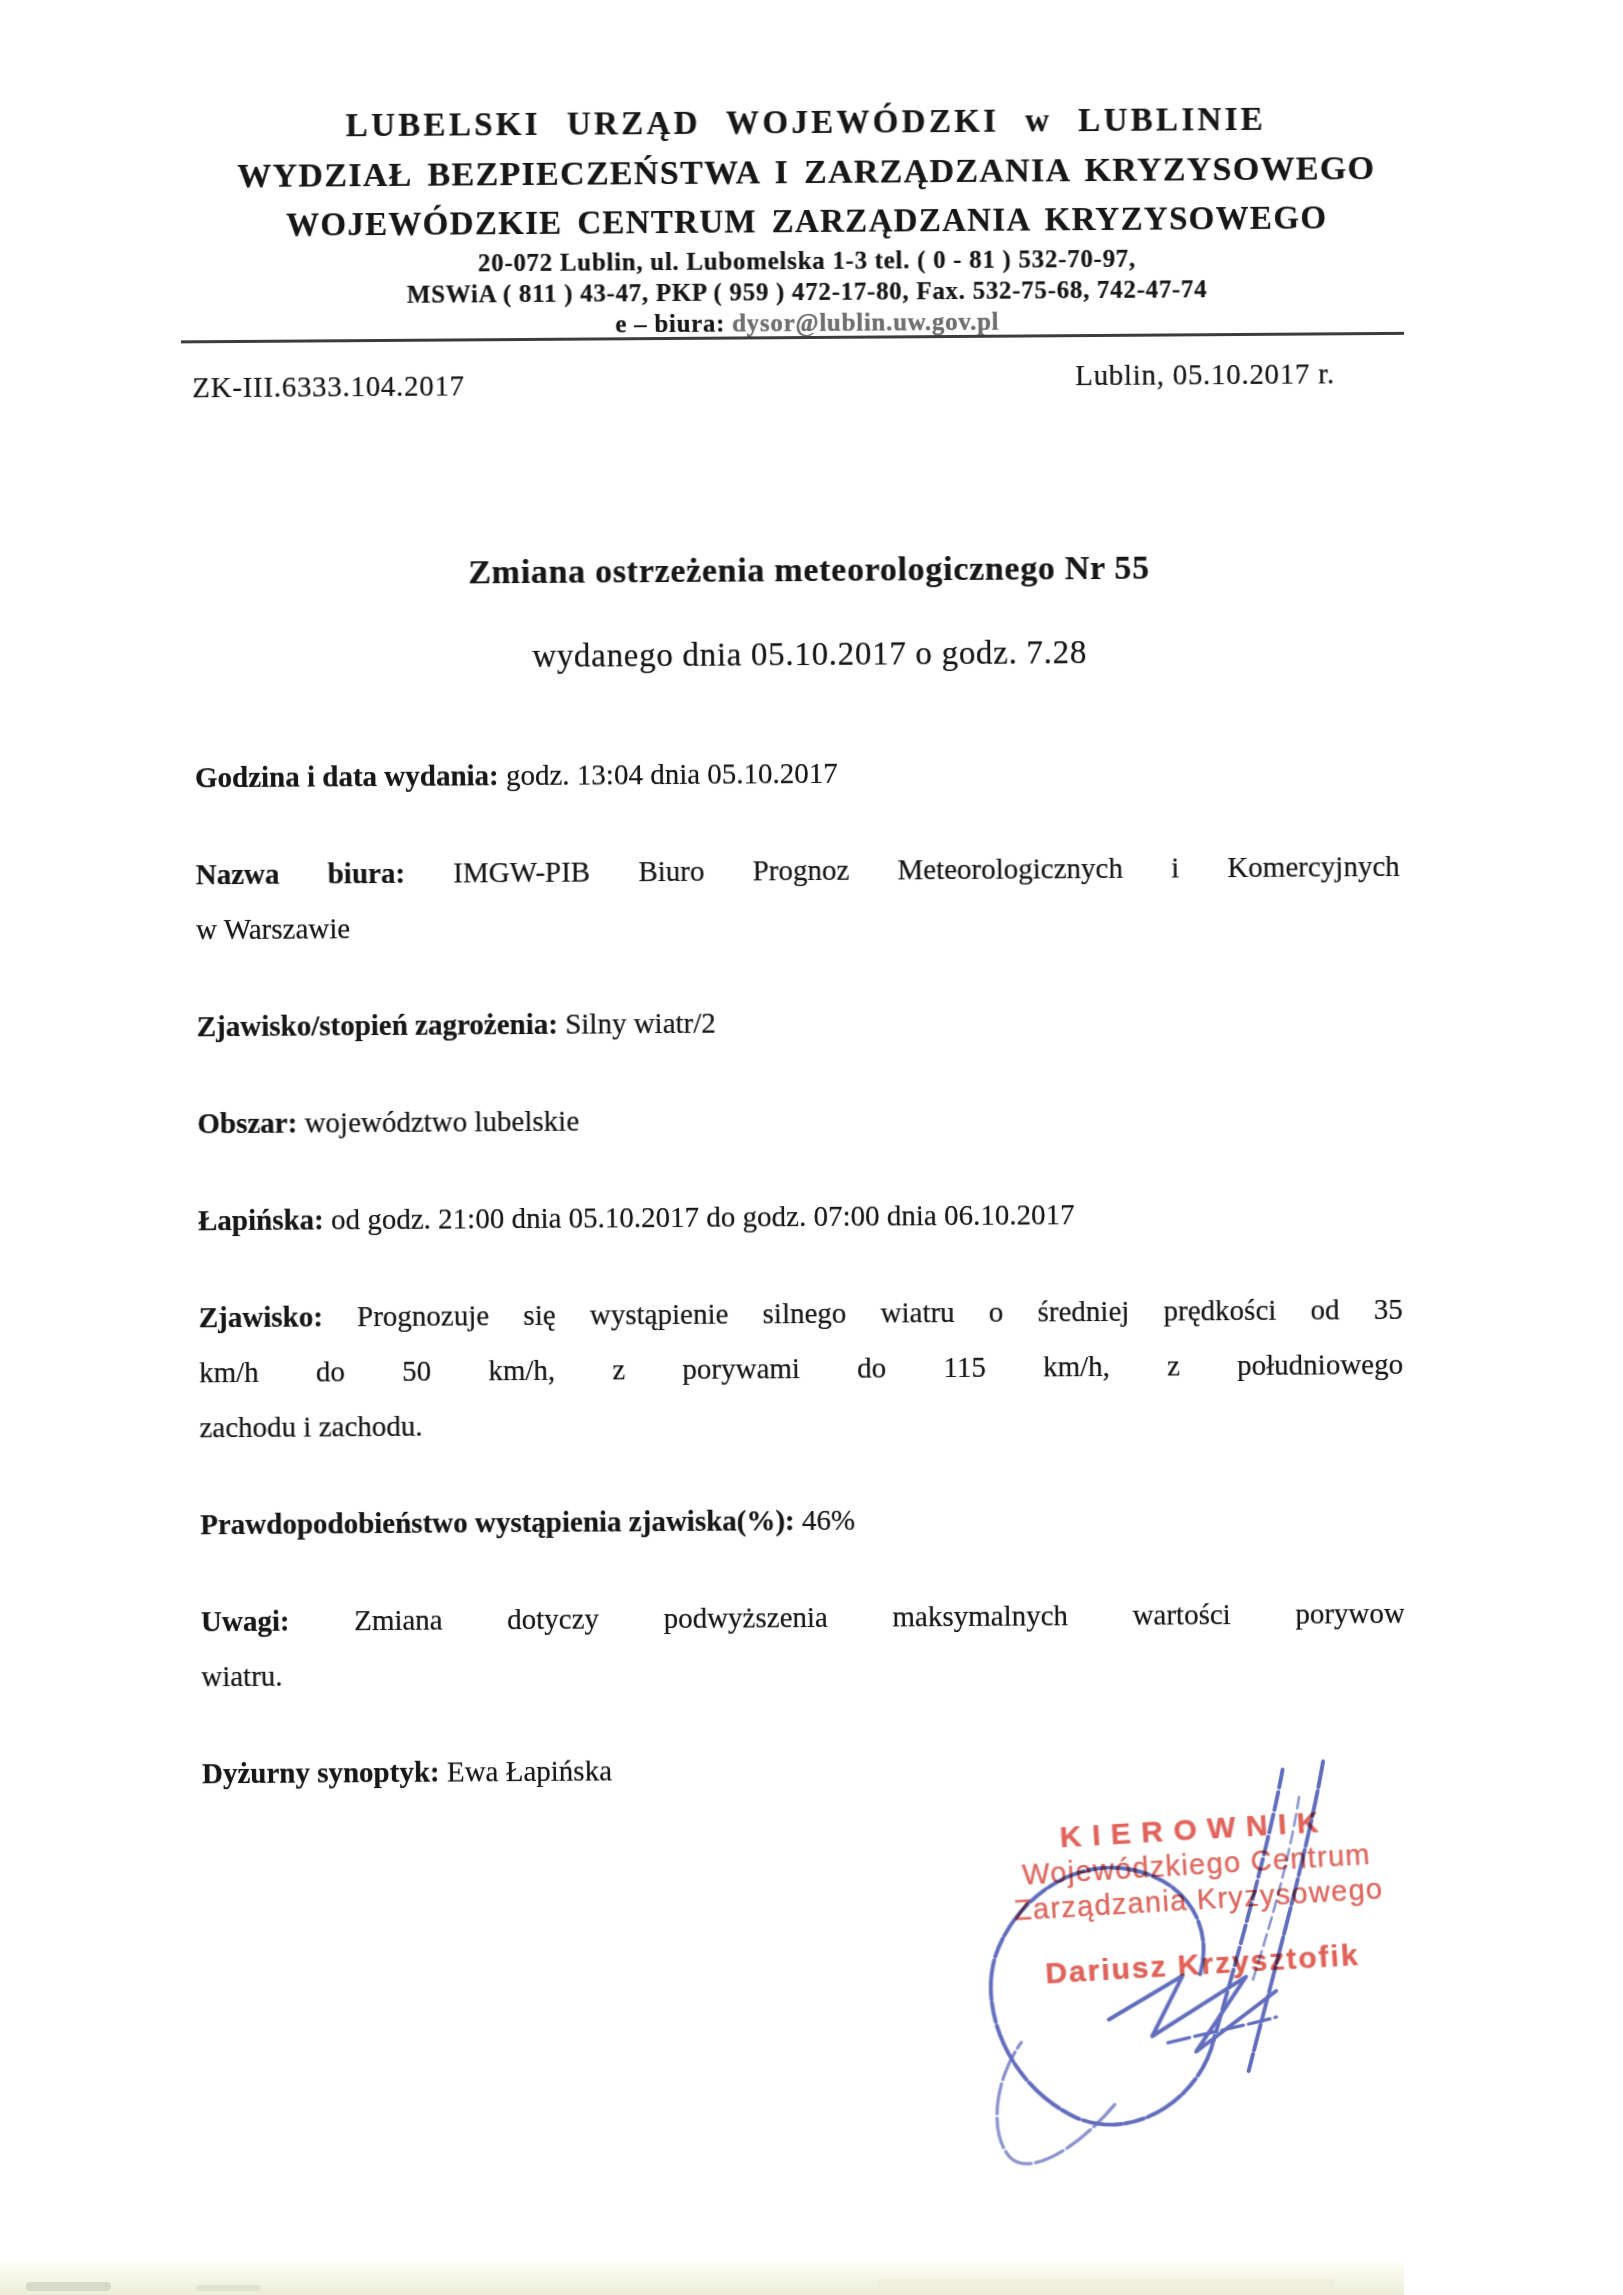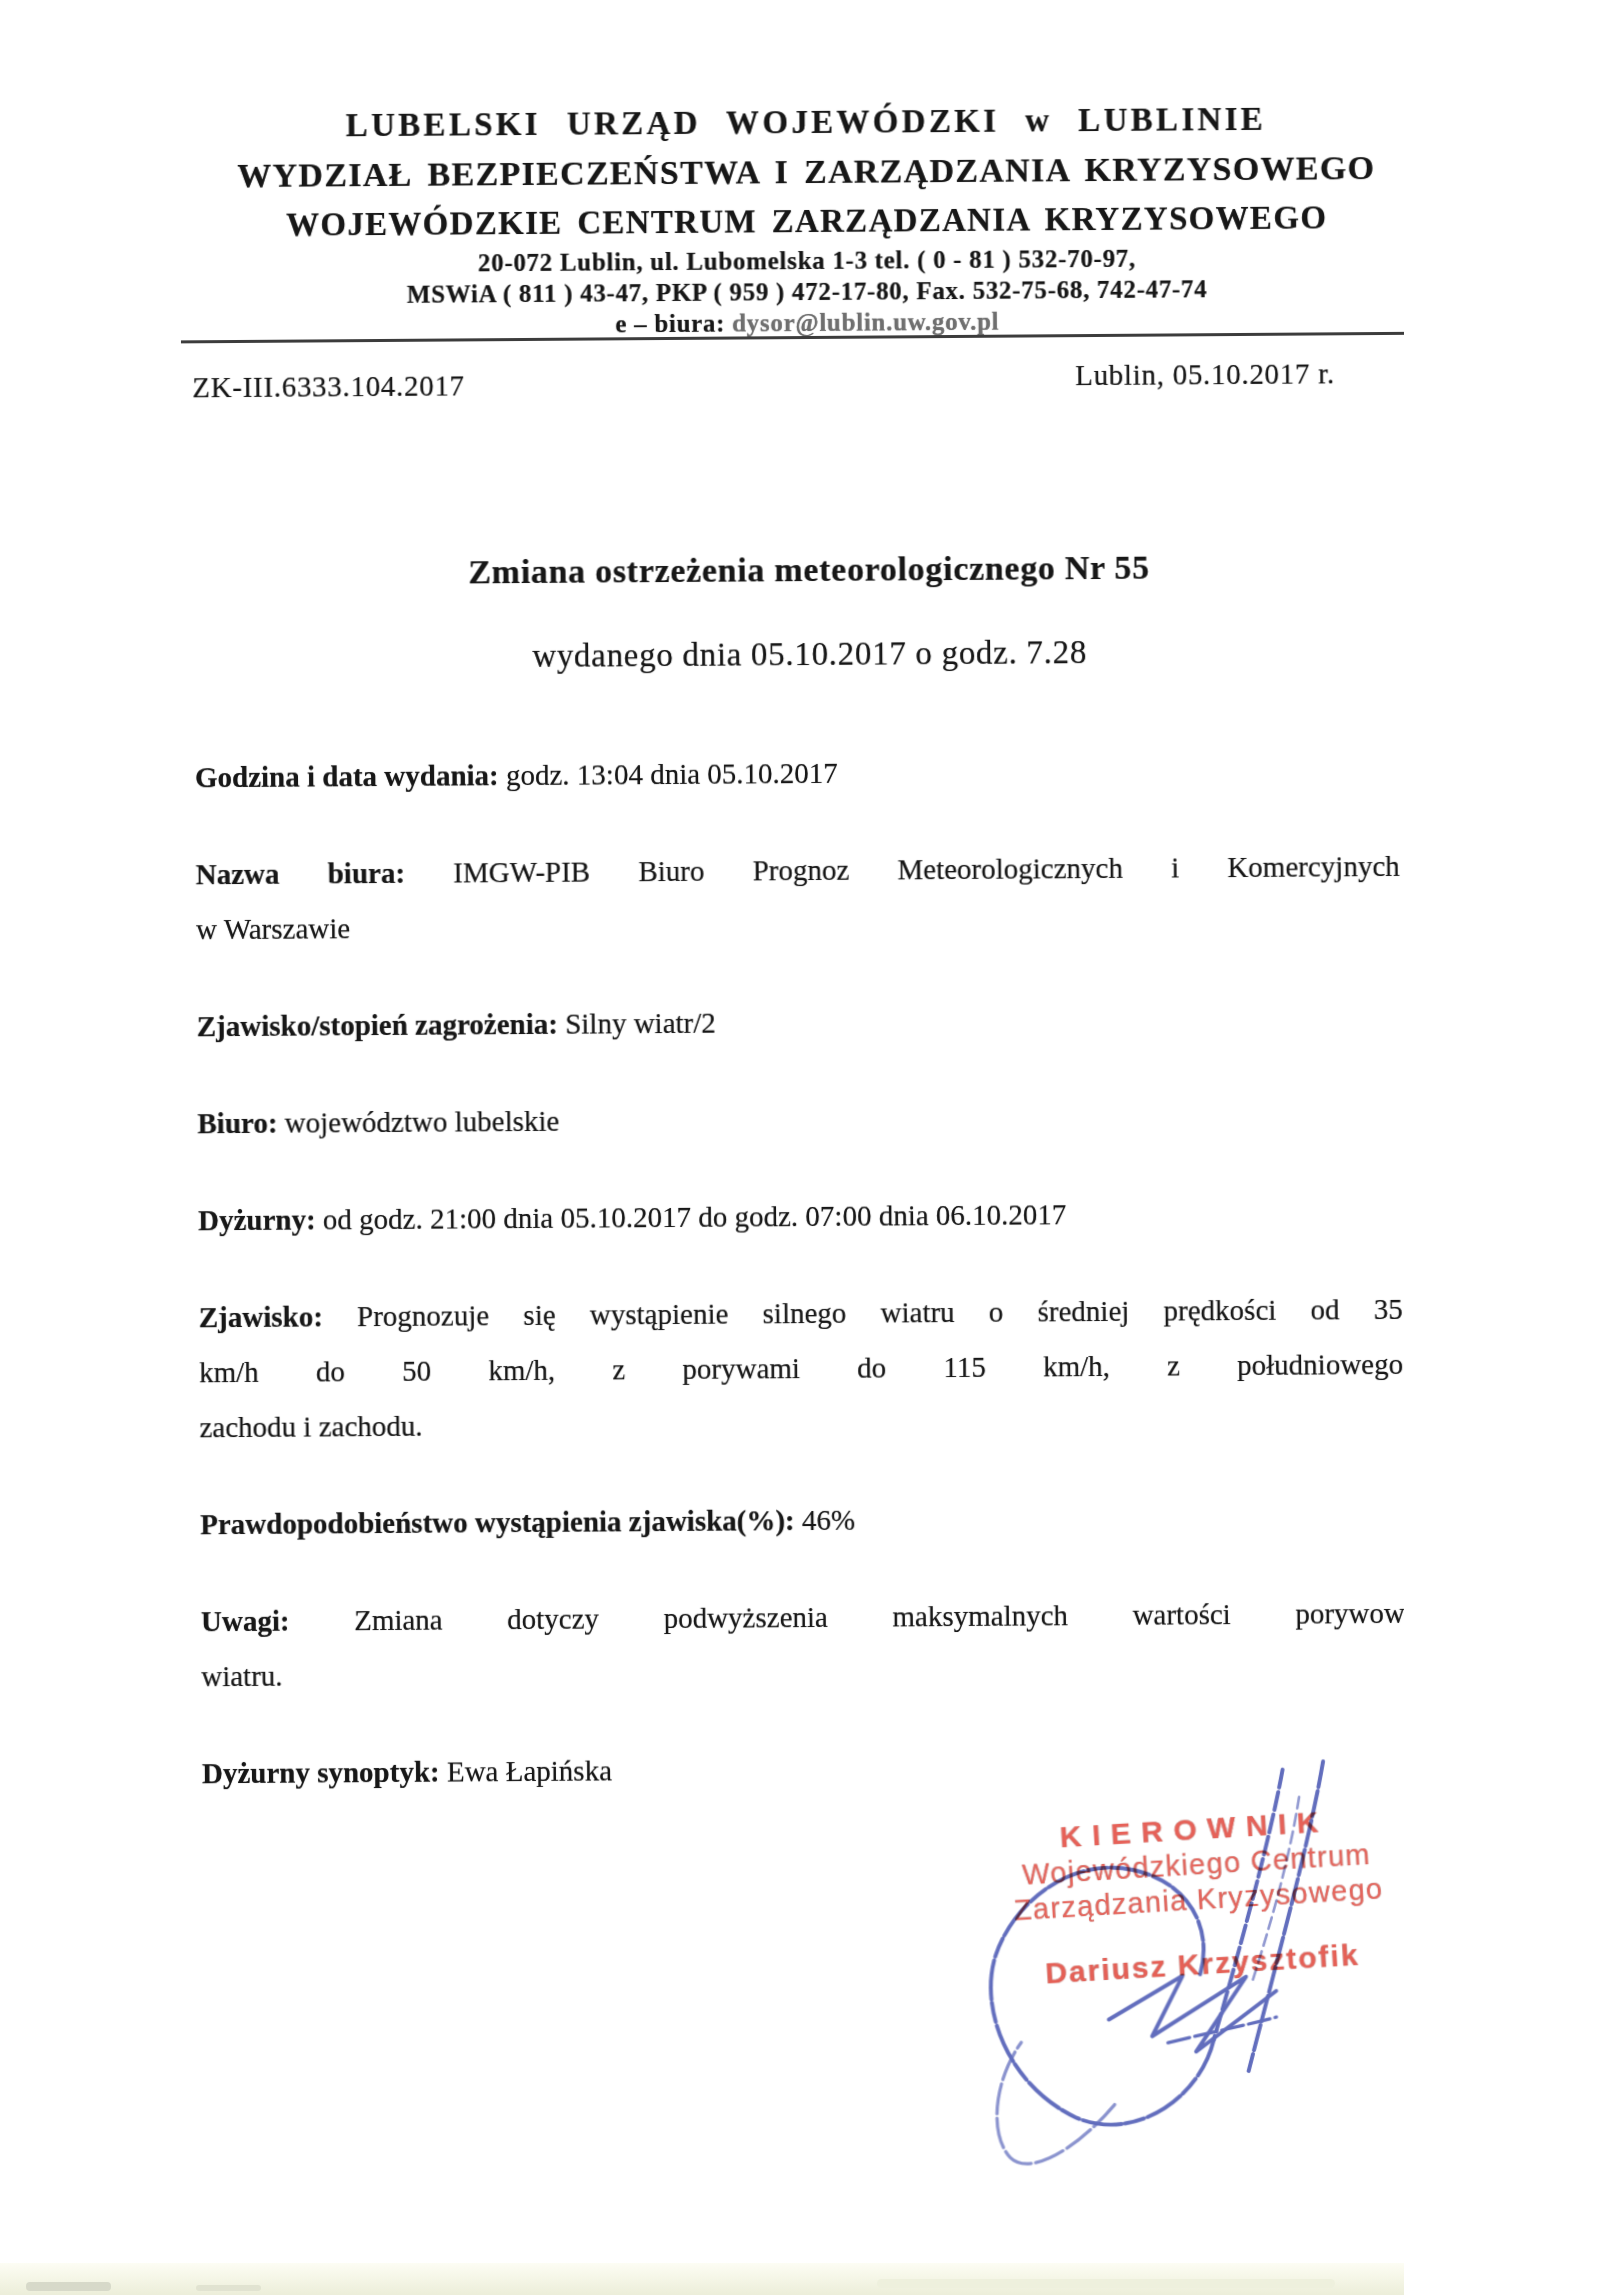--- a/index.html
+++ b/index.html
@@ -90,26 +90,26 @@
         <div class="just"><span class="lbl">Nazwa biura:</span> <span>IMGW-PIB Biuro Prognoz Meteorologicznych i Komercyjnych</span></div>
         <div class="cont">w Warszawie</div>
       </div>
 
       <div class="f">
         <span class="lbl">Zjawisko/stopień zagrożenia:</span>
         <span>Silny wiatr/2</span>
       </div>
 
       <div class="f">
-        <span class="lbl">Biuro:</span>
+        <span class="lbl">Obszar:</span>
         <span>województwo lubelskie</span>
       </div>
 
       <div class="f">
-        <span class="lbl">Dyżurny:</span>
+        <span class="lbl">Łapińska:</span>
         <span>od godz. 21:00 dnia 05.10.2017 do godz. 07:00 dnia 06.10.2017</span>
       </div>
 
       <div class="f group">
         <div class="just"><span class="lbl">Zjawisko:</span> <span>Prognozuje się wystąpienie silnego wiatru o średniej prędkości od 35</span></div>
         <div class="cont-just">km/h do 50 km/h, z porywami do 115 km/h, z południowego</div>
         <div class="cont">zachodu i zachodu.</div>
       </div>
 
       <div class="f">

